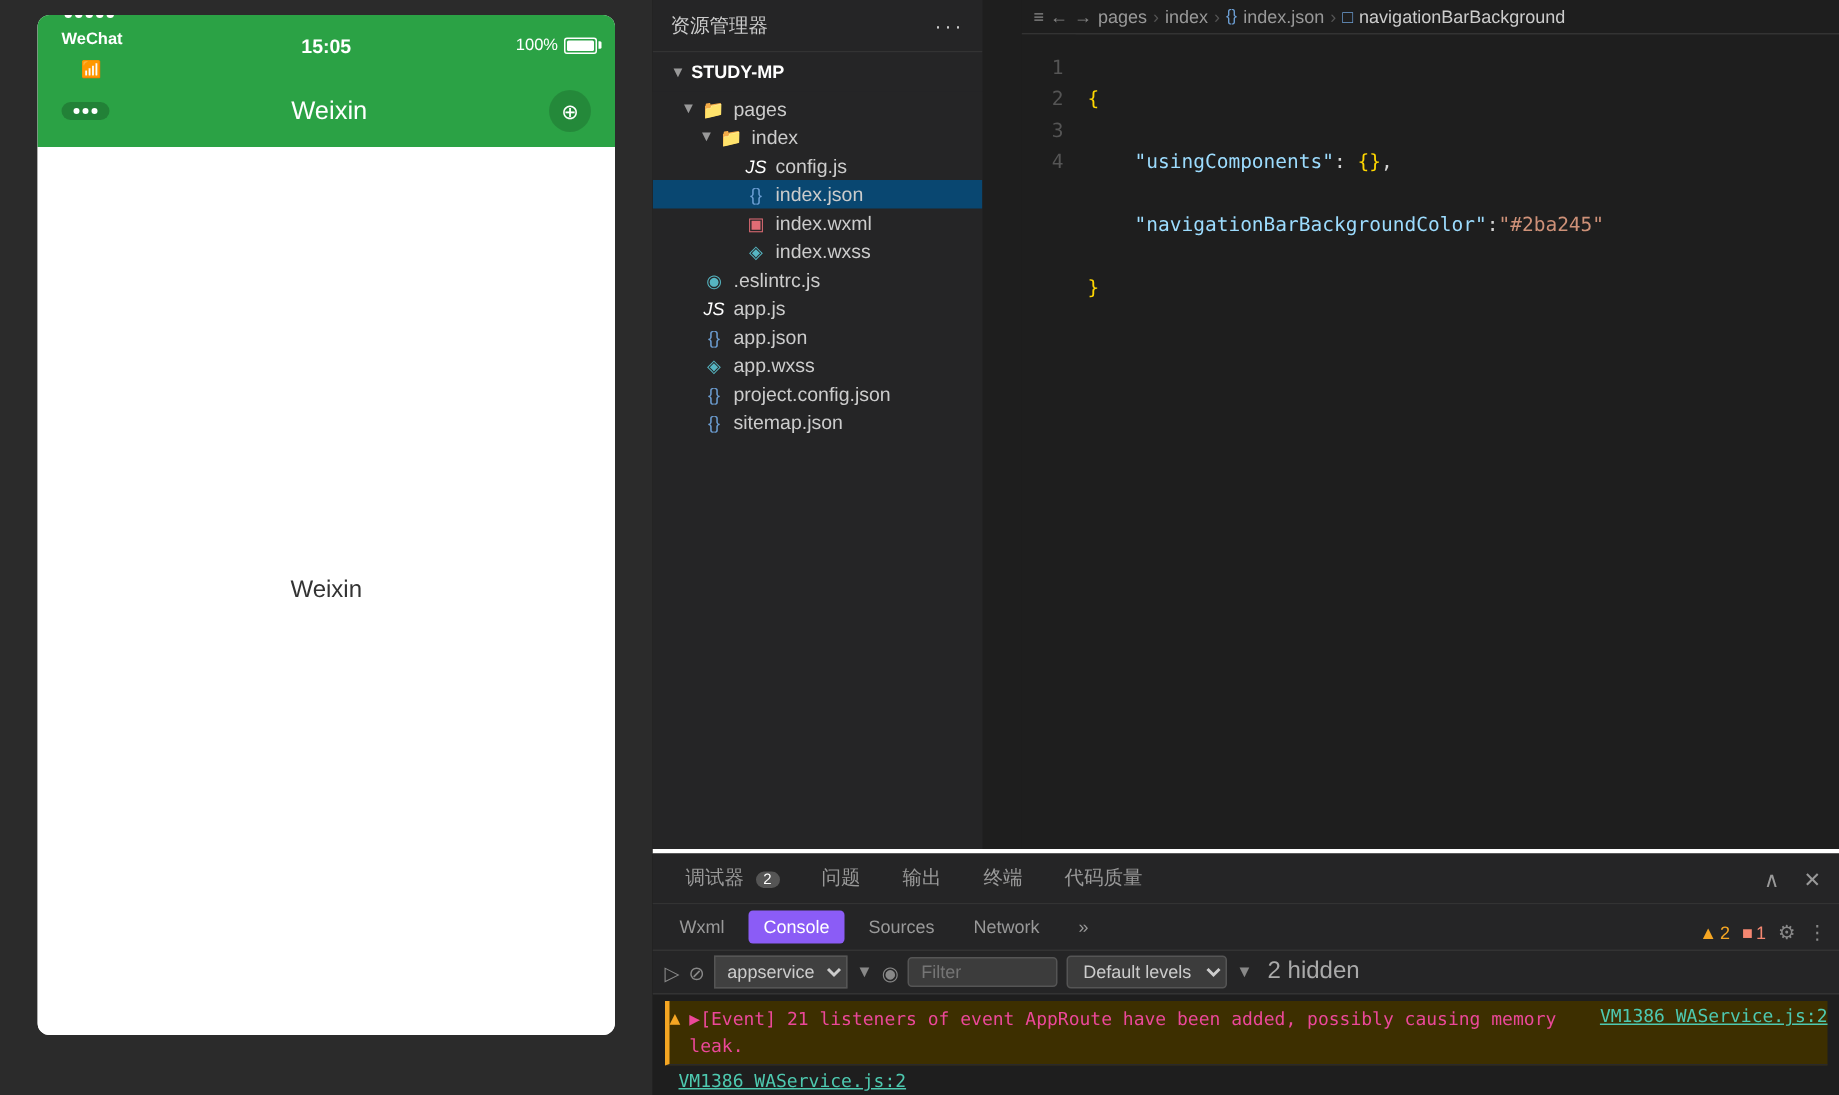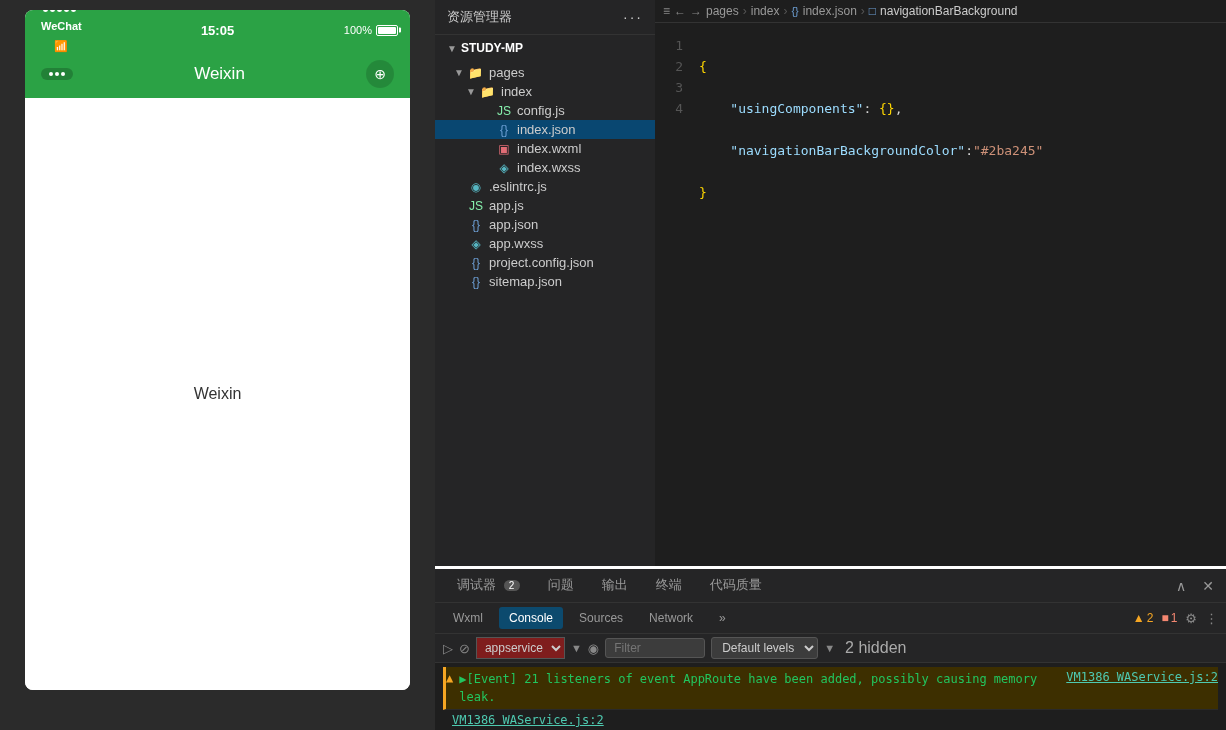--- a/index.html
+++ b/index.html
@@ -172,20 +172,21 @@
       height: 730px;
       overflow: hidden;
     }
 
     
     .ide-main {
       display: flex;
       flex-direction: row;
       flex: 1;
       overflow: hidden;
+      gap: 26px;
     }
 
     
     .file-explorer {
       width: 220px;
       background: #252526;
       flex-shrink: 0;
       display: flex;
       flex-direction: column;
       height: 100%;
@@ -259,21 +260,21 @@
       margin-right: 4px;
       flex-shrink: 0;
       text-align: center;
       font-size: 12px;
     }
 
     .folder-icon-yellow {
       color: #dcb67a;
     }
 
-    .icon-js { color: #86efac; }
+    .icon-js { color: #ffffff; font-style: italic; }
     .icon-json { color: #6d9fd4; }
     .icon-wxml { color: #e06c75; }
     .icon-wxss { color: #56b6c2; }
     .icon-eslint { color: #56b6c2; }
 
     
     .code-editor {
       flex: 1;
       background: #1e1e1e;
       display: flex;
@@ -405,38 +406,38 @@
     }
 
     .bottom-tabs-right span {
       cursor: pointer;
       font-size: 14px;
       padding: 2px 4px;
     }
 
     .devtools-bar {
       display: flex;
-      align-items: center;
+      align-items: flex-end;
       background: #252526;
       padding: 4px 8px;
       gap: 6px;
       border-bottom: 1px solid #333;
     }
 
     .devtools-tab {
       padding: 4px 10px;
       font-size: 12px;
       color: #999;
       cursor: pointer;
       border-radius: 3px;
     }
 
     .devtools-tab.active {
       color: #fff;
-      background: #0c4a6e;
+      background: #8b5cf6;
     }
 
     .filter-input {
       background: #3c3c3c;
       border: 1px solid #555;
       color: #ccc;
       font-size: 12px;
       padding: 2px 8px;
       border-radius: 3px;
       width: 100px;
@@ -486,32 +487,32 @@
     .console-warn-icon {
       color: #f5a623;
       font-size: 12px;
       flex-shrink: 0;
       margin-top: 1px;
     }
 
     .console-text {
       flex: 1;
       line-height: 1.5;
-      color: #22c55e;
+      color: #ec4899;
     }
 
     .console-link {
       color: #4ec9b0;
       text-decoration: underline;
       cursor: pointer;
       white-space: nowrap;
     }
 
     .appservice-select {
-      background: #7f1d1d;
+      background: #404040;
       border: 1px solid #555;
       color: #ccc;
       font-size: 12px;
       padding: 2px 4px;
     }
 
     .error-count {
       display: flex;
       align-items: center;
       gap: 2px;

